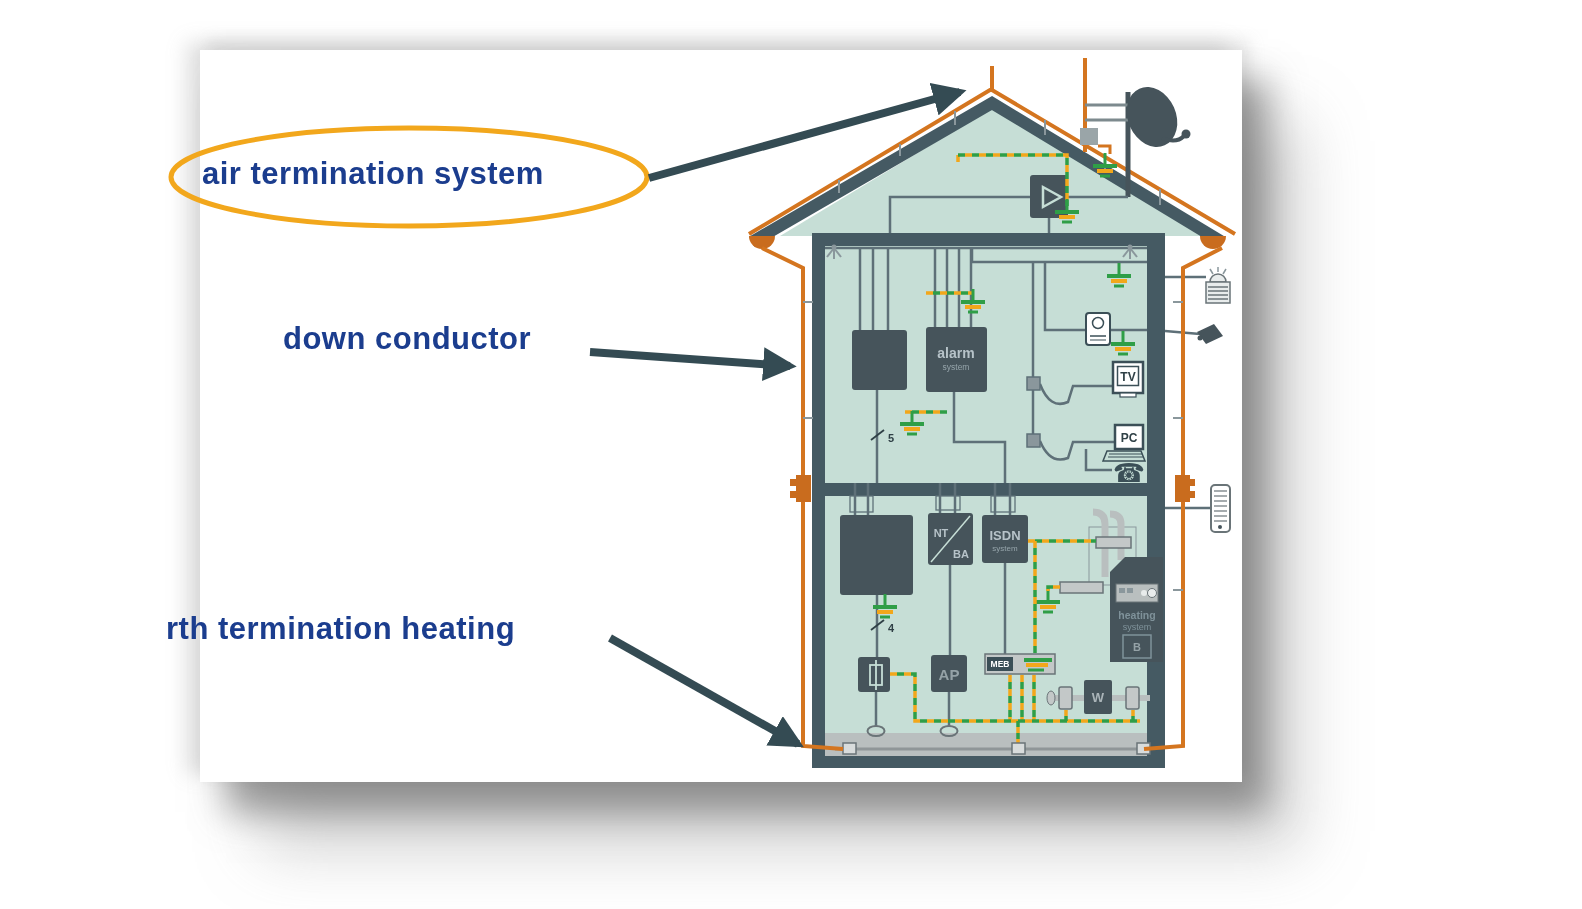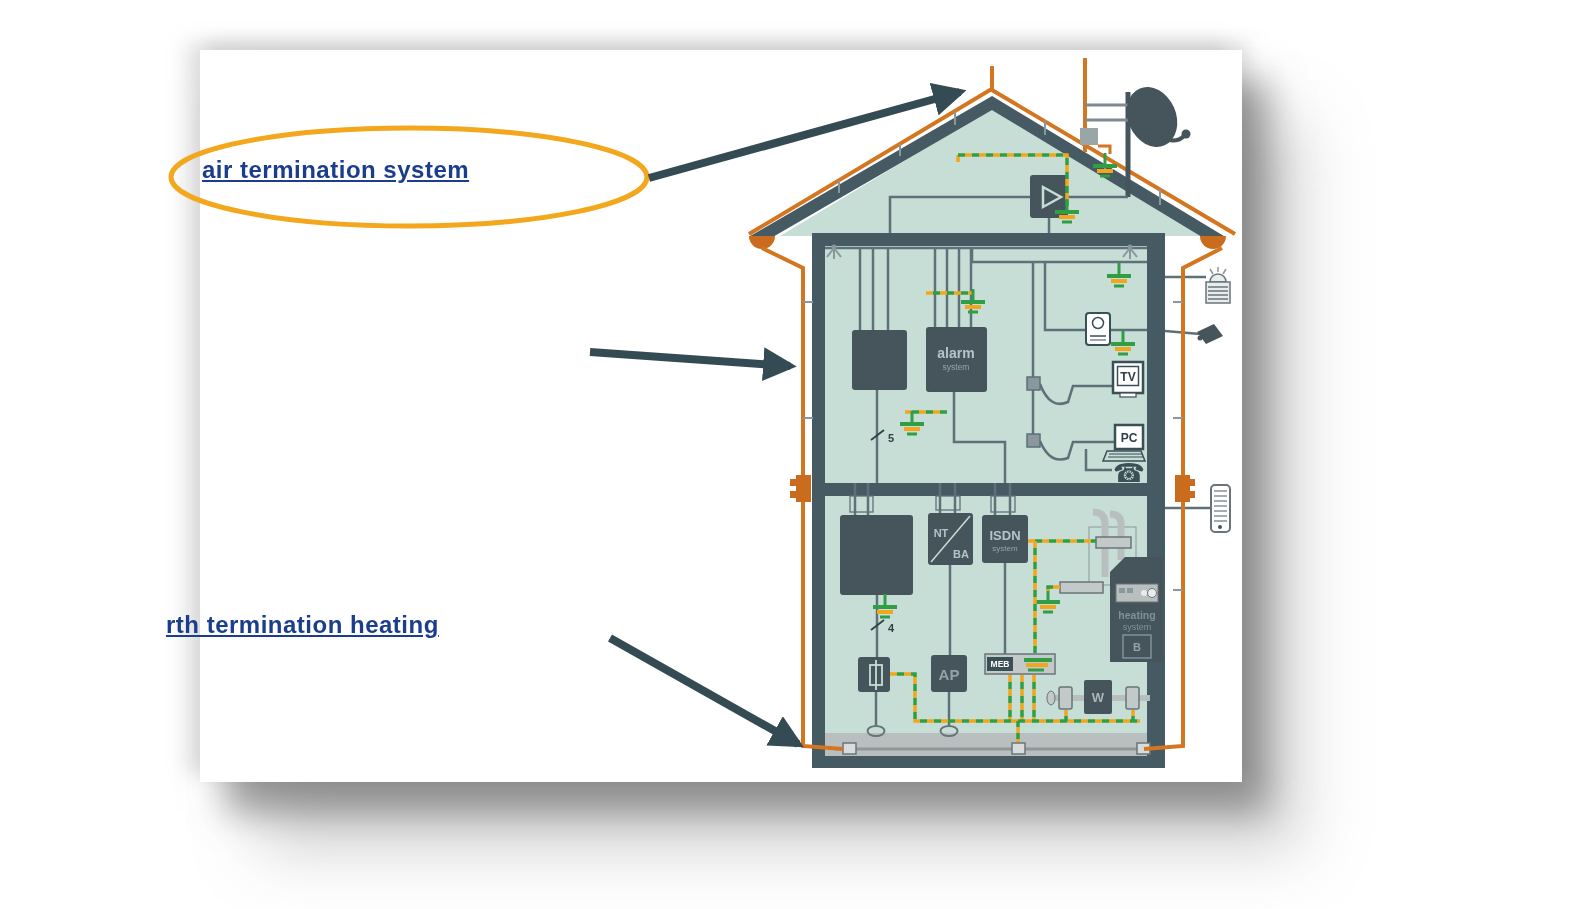--- a/index.html
+++ b/index.html
@@ -2,22 +2,22 @@
 <html><head>
 <meta charset="utf-8">
 <style>
   html,body{margin:0;padding:0;background:#ffffff;width:1582px;height:909px;overflow:hidden;
     font-family:"Liberation Sans", sans-serif;}
   .canvas{position:relative;width:1582px;height:909px;background:#ffffff;}
   .slide{position:absolute;left:200px;top:50px;width:1042px;height:732px;background:#ffffff;
     box-shadow:26px 30px 34px rgba(95,95,95,.6), 60px 70px 60px rgba(140,140,140,.35),
                -14px -8px 18px rgba(150,150,150,.28), 8px -10px 14px rgba(160,160,160,.22);}
   .slide svg{position:absolute;left:0;top:0;overflow:visible;}
-  .lbl{position:absolute;font-weight:bold;font-size:24px;color:#1b3d8e;white-space:nowrap;
-    letter-spacing:.5px;text-decoration:underline;}
+  .lbl{position:absolute;font-weight:bold;font-size:31px;color:#1b3d8e;white-space:nowrap;
+    letter-spacing:.5px;}
   .lbl-air{left:2px;top:106px;}
   .lbl-down{left:83px;top:271px;}
   .lbl-earth{left:-34px;top:561px;}
 </style>
 </head>
 <body>
 
 <div class="canvas">
   <div class="slide">
 
@@ -329,15 +329,16 @@
         </g>
       </g>
 
       <ellipse cx="209" cy="127" rx="238" ry="49" fill="none" stroke="#f2a71c" stroke-width="5"></ellipse>
       <line x1="449" y1="128" x2="760" y2="42" stroke="#344b53" stroke-width="8" marker-end="url(#ah)"></line>
       <line x1="390" y1="302" x2="590" y2="316" stroke="#344b53" stroke-width="8" marker-end="url(#ah)"></line>
       <line x1="410" y1="588" x2="598" y2="694" stroke="#344b53" stroke-width="8" marker-end="url(#ah)"></line>
     </svg>
 
     <div class="lbl lbl-air">air termination system</div>
+    <div class="lbl lbl-down">down conductor</div>
     <div class="lbl lbl-earth">rth termination heating</div>
   </div>
 </div>
 
 </body></html>

